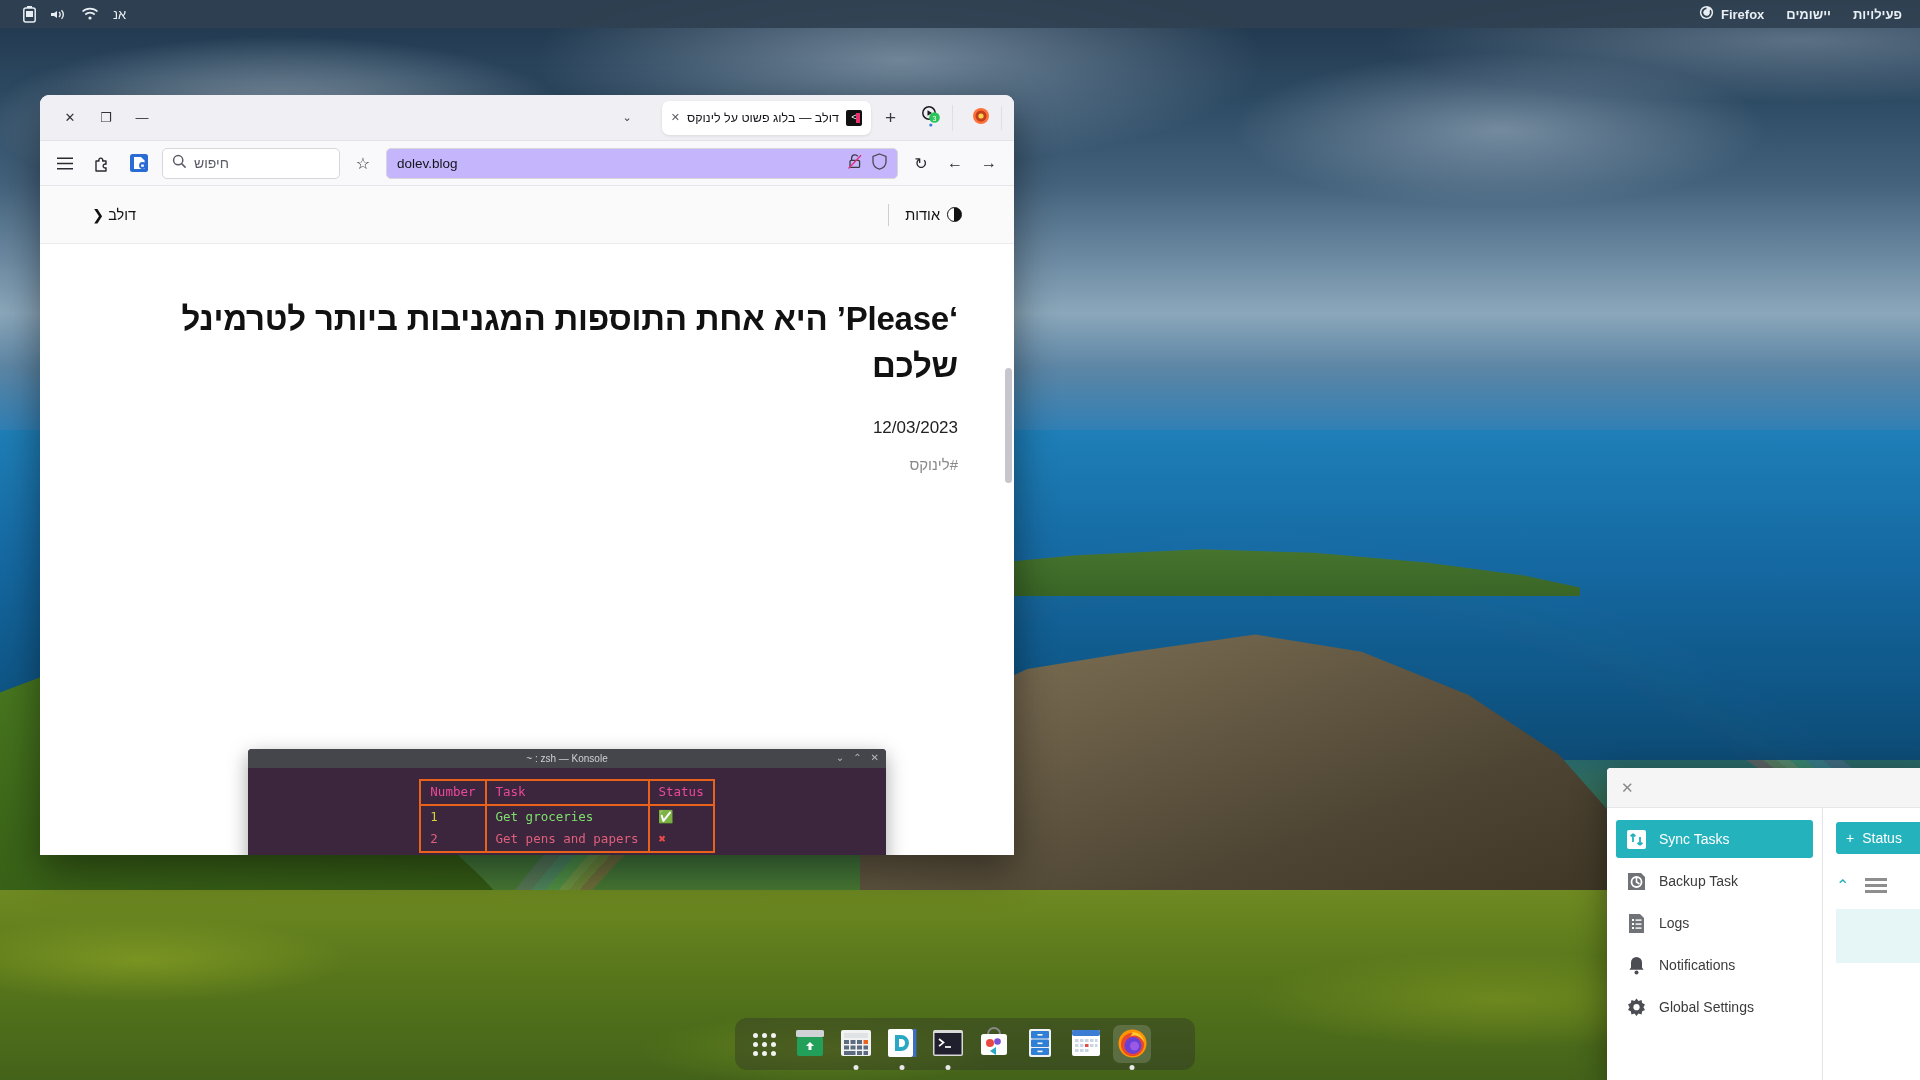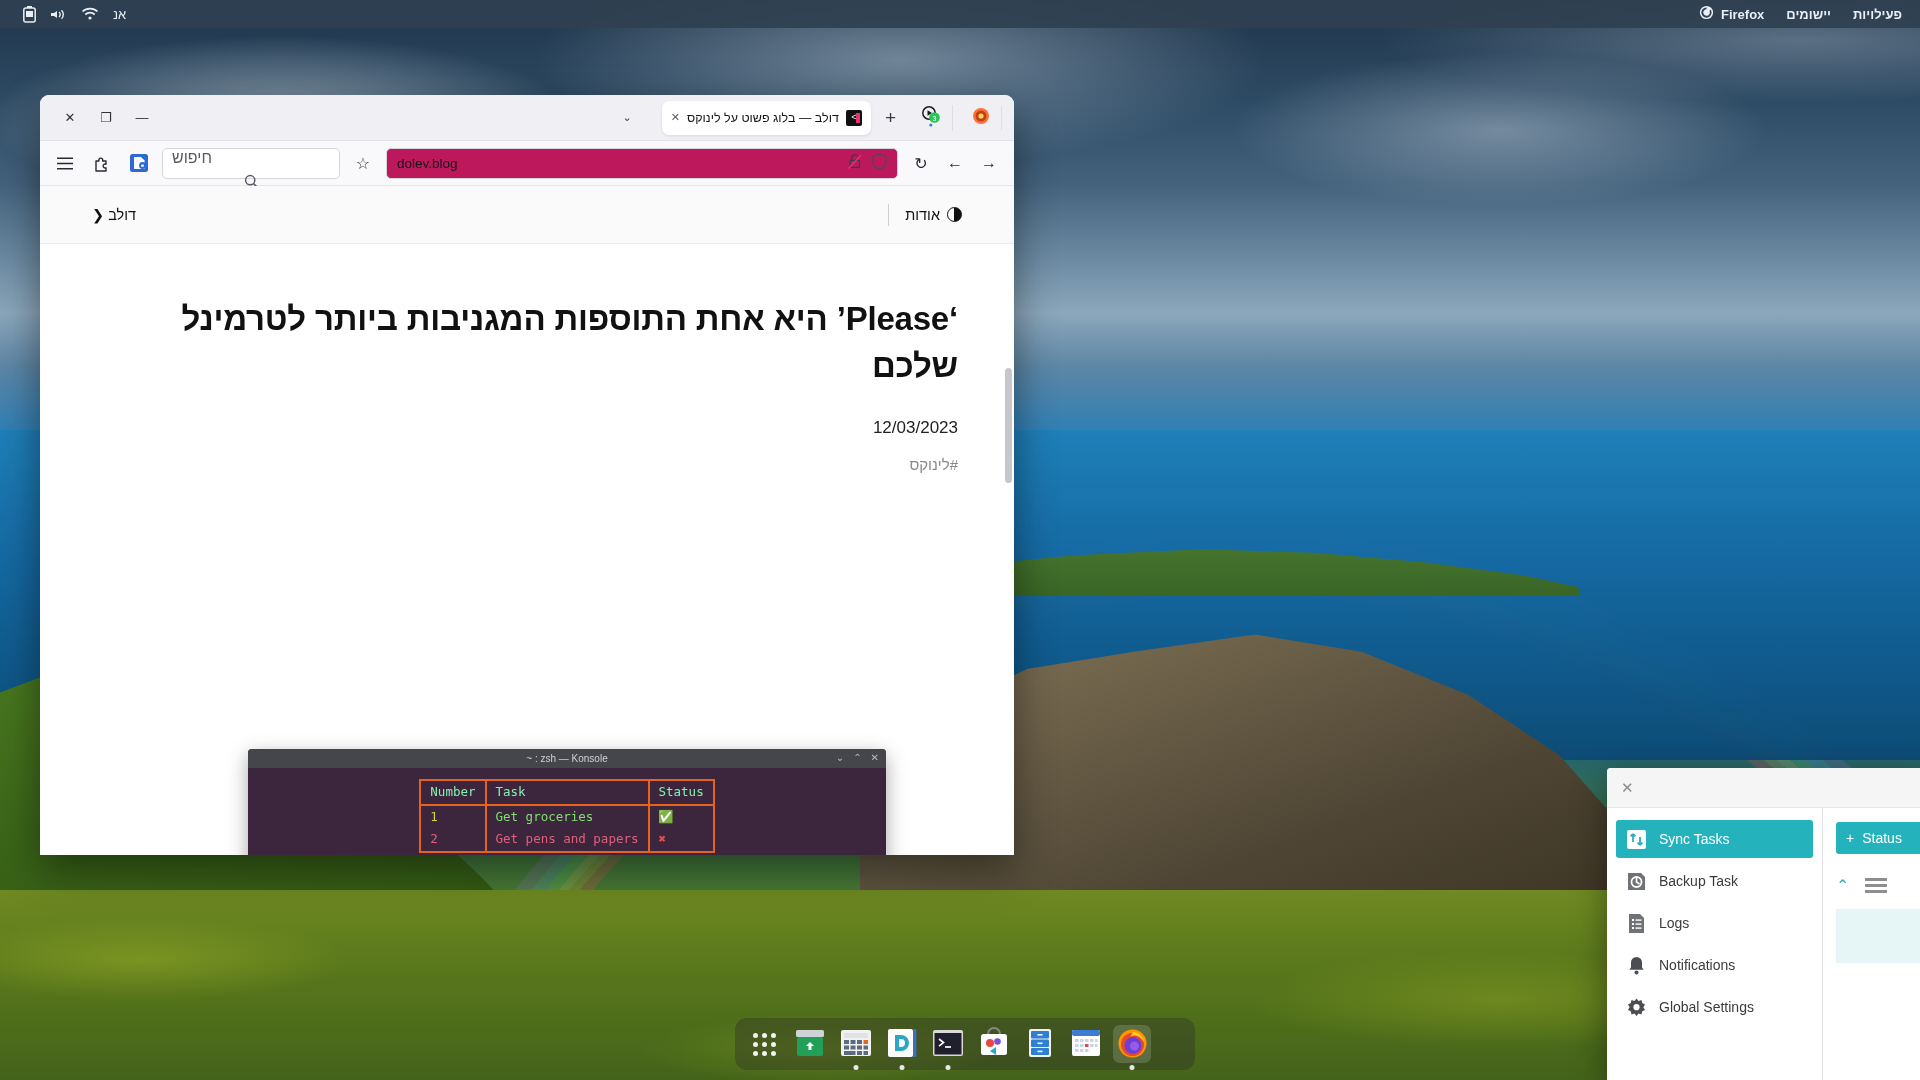--- a/index.html
+++ b/index.html
@@ -128,29 +128,29 @@
   .tb-extra { display:flex; align-items:center; gap:14px; padding:0 10px;
               border-right:1px solid #dedee3; margin-right:4px; }
 
   #ff-navbar {
     height:45px; background:#f9f9fb; display:flex; align-items:center;
     padding:0 11px; gap:9px; border-bottom:1px solid #e6e6ea;
   }
   .navicon { width:28px; height:28px; display:flex; align-items:center;
              justify-content:center; color:#2b2a33; cursor:pointer; }
   .urlbar {
-    flex:1 1 auto; height:31px; background:#be185d; border:1px solid #d6d6db;
+    flex:1 1 auto; height:31px; background:#c4b5fd; border:1px solid #d6d6db;
     border-radius:5px; display:flex; align-items:center; gap:9px;
     padding:8px 10px; font-size:13.5px; color:#15141a;
   }
   .urlbar .url { margin-right:auto; }
   .searchbar {
     width:178px; height:31px; background:#fff; border:1px solid #d6d6db;
     border-radius:5px; display:flex; align-items:center; gap:7px;
-    padding:0 9px; font-size:16px; color:#5b5b66;flex-direction:column;
+    padding:0 9px; font-size:14px; color:#5b5b66;
   }
   .navright { display:flex; align-items:center; gap:6px; }
 
   
   #ff-page { background:#fff; height:669px; position:relative; overflow:hidden; }
   #site-nav {
     height:58px; background:#fafafa; border-bottom:1px solid #ececec;
     display:flex; align-items:center; justify-content:space-between;
     padding:0 52px; font-size:14.5px; color:#111;
   }
@@ -182,21 +182,21 @@
     display:flex; align-items:center; justify-content:center;
     position:relative; font-family:"Liberation Sans", sans-serif;
   }
   #termshot .tbar .tctl { position:absolute; right:7px; top:3px;
                           display:flex; gap:9px; font-size:10px; color:#b9bac0; }
   #termshot .body { padding:4px 0 0 0; font-size:12.5px; line-height:18.6px;
                     color:#d7c6d9; background:rgba(60,38,62,.92); height:100%; }
   .tbl { border-collapse:collapse; margin:7px auto 0 auto; }
   .tbl td, .tbl th { border:2px solid #e8621c; padding:2px 9px;
                      font-size:12.5px; text-align:left; font-weight:normal; }
-  .tbl th { color:#86efac; }
+  .tbl th { color:#ec4899; }
   .c-num { color:#d4d43a; }
   .c-num2 { color:#e0607a; }
   .c-task { color:#7ee06b; }
   .c-task2 { color:#e0607a; }
   .scrollbar { position:absolute; right:2px; top:182px; width:7px;
                height:115px; background:#c6c6cc; border-radius:4px; }
 
   
   #syncapp {
     position:absolute; left:1607px; top:768px; width:330px; height:312px;

